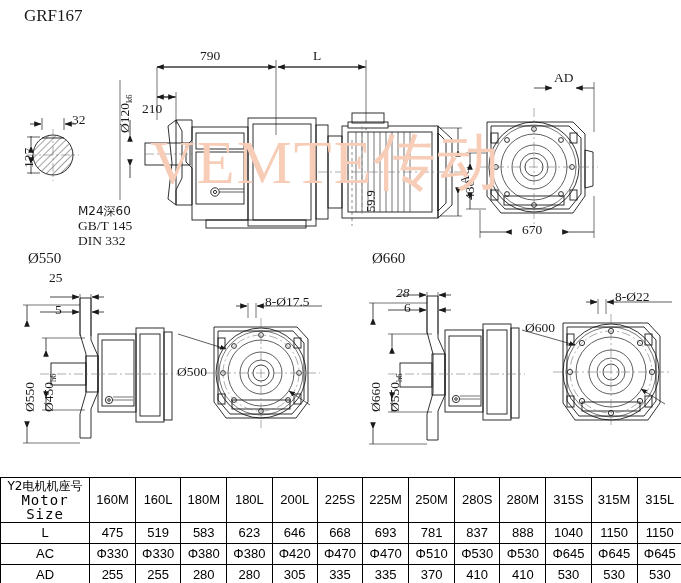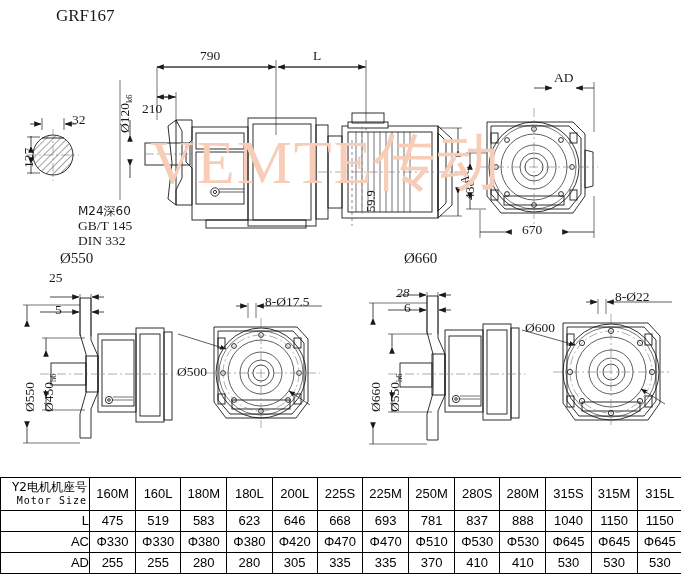--- a/index.html
+++ b/index.html
@@ -8,27 +8,27 @@
   .lbl{position:absolute;white-space:nowrap;font-family:"Liberation Serif",serif;color:#1a1a1a;}
   .rot90{transform-origin:0 0;transform:rotate(-90deg);}
   svg{position:absolute;left:0;top:0;overflow:visible;}
   
   #spec-table{position:absolute;left:0;top:477px;width:683px;border-collapse:collapse;
               font-family:"Liberation Sans", sans-serif;}
   #spec-table td,#spec-table th{border:1px solid #000;text-align:center;
         font-size:13px;font-weight:400;padding:0;height:20px;line-height:20px;color:#000;}
   #spec-table .hdr-cell{height:30px;line-height:14px;font-size:12.5px;padding:1px 2px;}
   #spec-table .rowhdr{font-size:13px;}
-  #spec-table td.first-col{width:84px;text-align:right;}
+  #spec-table td.first-col{width:84px;}
   
   #watermark{position:absolute;left:150px;top:120px;font-size:62px;letter-spacing:2px;
      color:#f7cdb8;font-family:"Liberation Serif",serif;font-weight:400;
      pointer-events:none;user-select:none;white-space:nowrap;z-index:5;}
   #watermark .cjk{font-family:"DejaVu Sans",sans-serif;}
-  .title{font-size:17px;margin-left:32px;}
+  .title{font-size:17px;}
   .dim{font-size:13.5px;}
   .dim-s{font-size:12.5px;}
   .note{font-size:13.5px;text-align:right;}
   .sub{font-size:8.5px;vertical-align:baseline;position:relative;top:3px;}
 </style>
 </head>
 <body>
 
 <div class="lbl title" style="left:24px;top:6px;">GRF167</div>
 
@@ -384,21 +384,21 @@
   <span>Ø550</span><span class="sub">h6</span>
 </div>
 <div class="lbl dim" style="left:525px;top:320px;">Ø600</div>
 <div class="lbl dim" style="left:615px;top:289px;text-align:center;">8-Ø22</div>
 
 <table id="spec-table">
   <tbody>
     <tr>
       <td class="first-col hdr-cell">
         <div style="font-family:'DejaVu Sans',sans-serif;font-size:12px;">Y2电机机座号</div>
-        <div style="font-family:'DejaVu Sans Mono',monospace;font-size:10px;letter-spacing:1px;">Motor Size</div>
+        <div style="font-family:'DejaVu Sans Mono',monospace;font-size:14px;letter-spacing:1px;">Motor Size</div>
       </td>
       <td>160M</td>
       <td>160L</td>
       <td>180M</td>
       <td>180L</td>
       <td>200L</td>
       <td>225S</td>
       <td>225M</td>
       <td>250M</td>
       <td>280S</td>

